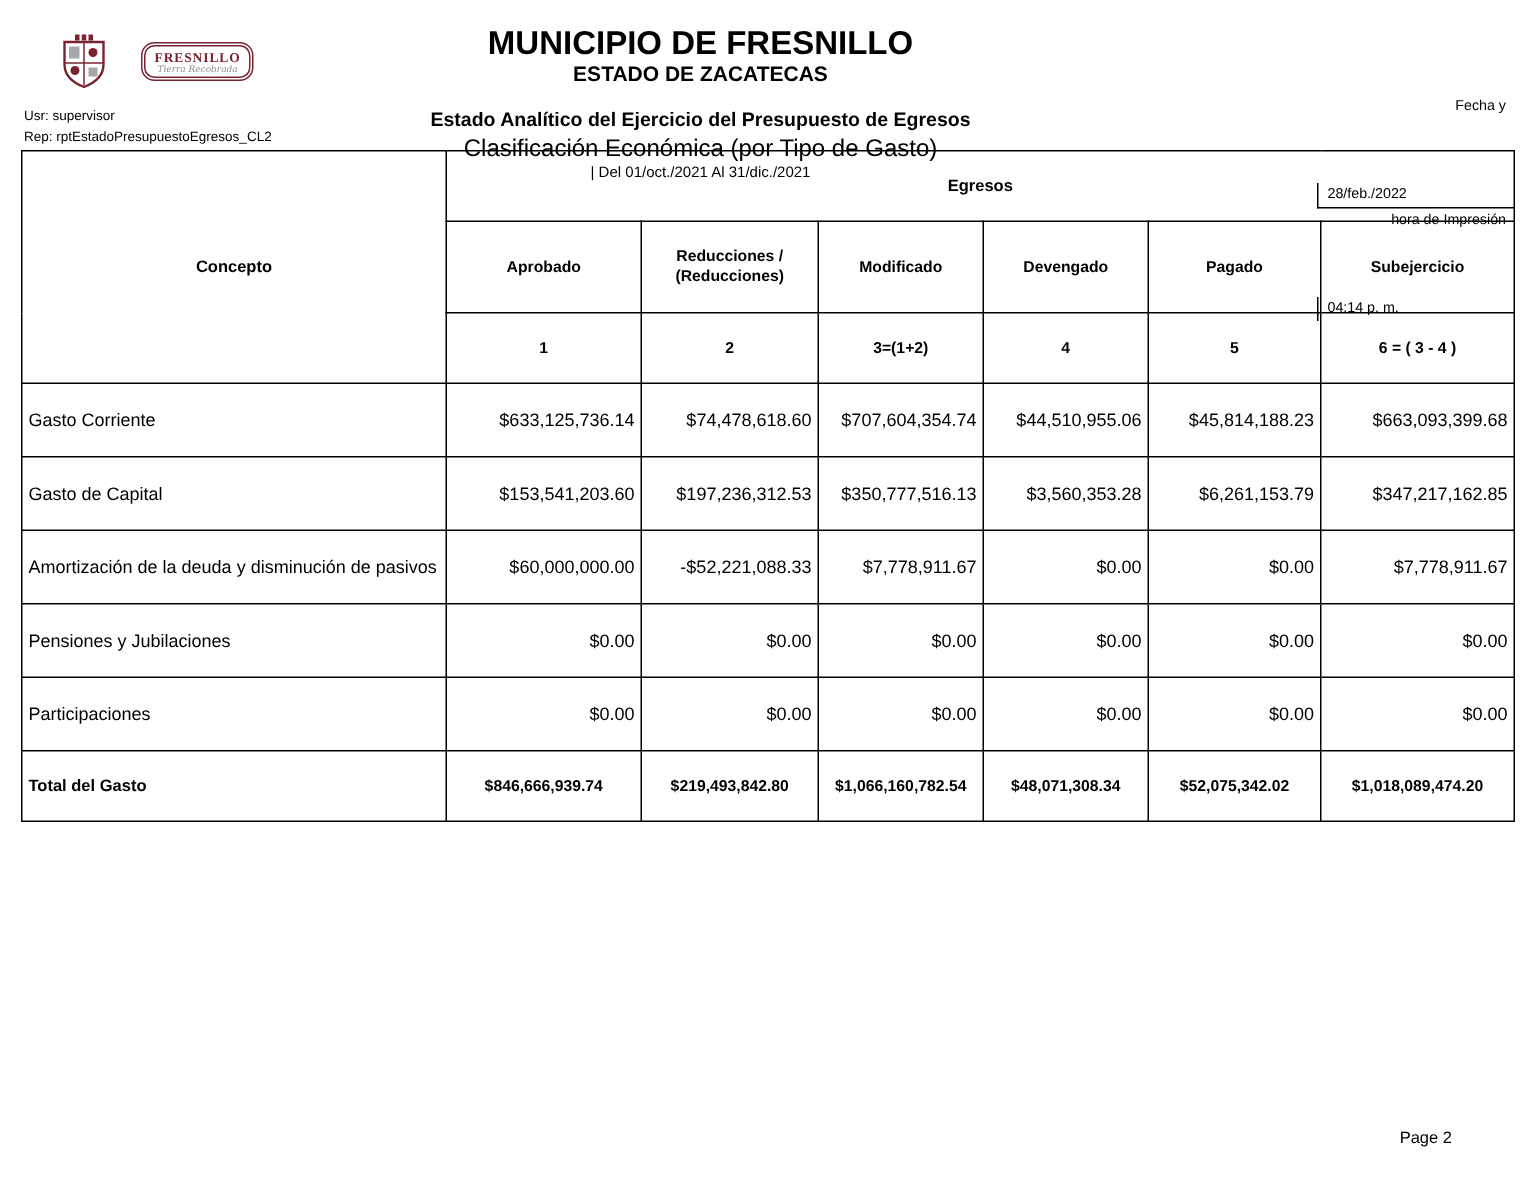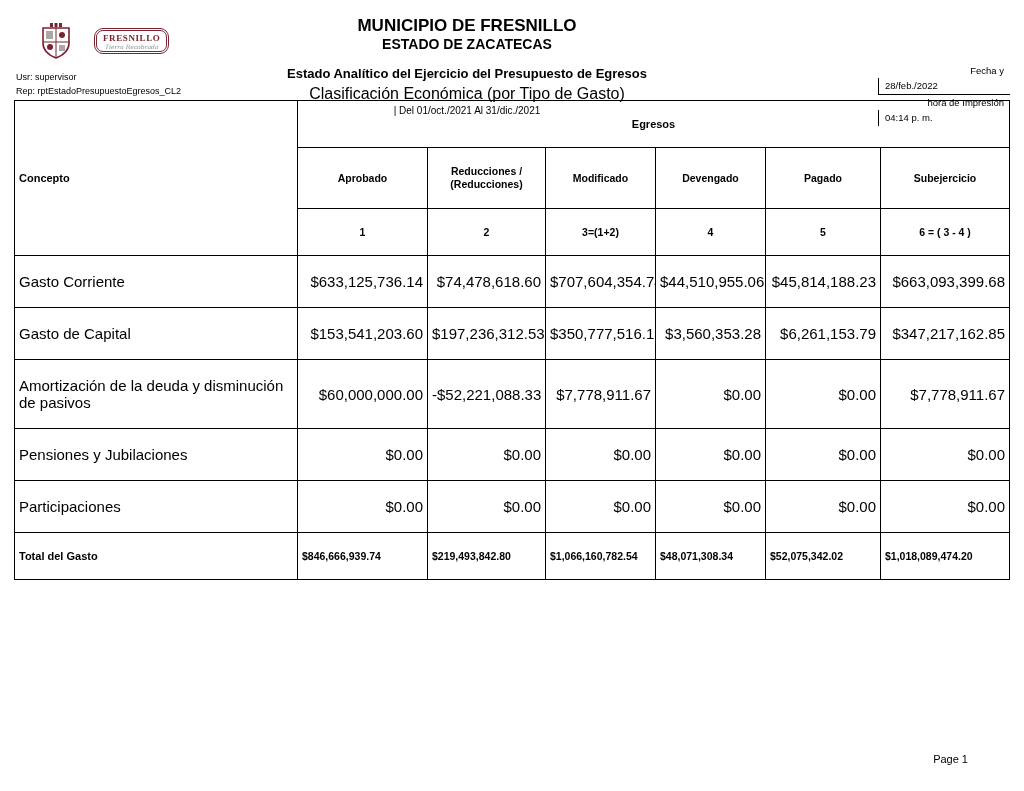--- a/index.html
+++ b/index.html
@@ -55,21 +55,21 @@
 
   
   .titles {
     position: absolute;
     left: 0;
     top: 17px;
     width: 934px;
     text-align: center;
     line-height: 1.1;
   }
-  .t1 { font-size: 17px; font-weight: bold; }
+  .t1 { font-size: 22px; font-weight: bold; }
   .t2 { font-size: 14px; font-weight: bold; margin-top: 1px; }
   .t3 { font-size: 13px; font-weight: bold; margin-top: 15px; }
   .t4 { font-size: 16px; font-weight: normal; margin-top: 4px; }
   .t5 { font-size: 10px; font-weight: normal; margin-top: 2px; }
 
   
   .meta-left {
     position: absolute;
     left: 16px;
     top: 70px;
@@ -87,20 +87,21 @@
   .mr-row { display: flex; justify-content: flex-end; align-items: stretch; flex-direction: column; }
   .mr-label {
     text-align: right;
     padding: 2px 6px 2px 0;
     white-space: nowrap;
   }
   .mr-value {
     border-left: 1px solid #000;
     padding: 2px 0 3px 6px;
     width: 132px;
+    margin-top: 44px;
   }
   .mr-row.first .mr-value { border-bottom: 1px solid #000; }
 
   
   .report-table {
     position: absolute;
     left: 14px;
     top: 100px;
     width: 995px;
     border-collapse: collapse;
@@ -112,21 +113,21 @@
     overflow: hidden;
   }
   .egresos-hdr {
     text-align: center;
     font-weight: bold;
     font-size: 11px;
     height: 24px;
     vertical-align: middle;
   }
   .concepto-hdr {
-    text-align: left;
+    text-align: center;
     font-weight: bold;
     font-size: 11px;
     vertical-align: middle;
   }
   .hdr-cols td {
     text-align: center;
     font-weight: bold;
     font-size: 10.5px;
     height: 44px;
     vertical-align: middle;
@@ -134,34 +135,34 @@
   }
   .hdr-nums td {
     text-align: center;
     font-weight: bold;
     font-size: 10.5px;
     height: 16px;
     vertical-align: middle;
   }
   .data-row td {
     height: 15px;
-    font-size: 15px;
+    font-size: 12px;
     vertical-align: middle;
     margin-top: 40px;
   }
   .data-row td.concepto { text-align: left; }
   .data-row td.val { text-align: right; }
   .total-row td {
     height: 18px;
     font-weight: bold;
     font-size: 10.5px;
     vertical-align: middle;
   }
   .total-row td.concepto { text-align: left; font-size: 11px; }
-  .total-row td.val { text-align: left; }
+  .total-row td.val { text-align: center; }
 
   
   .page-footer {
     position: absolute;
     right: 56px;
     bottom: 26px;
     font-size: 11px;
   }
 </style>
 </head>
@@ -297,15 +298,15 @@
         <td class="val">$846,666,939.74</td>
         <td class="val">$219,493,842.80</td>
         <td class="val">$1,066,160,782.54</td>
         <td class="val">$48,071,308.34</td>
         <td class="val">$52,075,342.02</td>
         <td class="val">$1,018,089,474.20</td>
       </tr>
     </tbody>
   </table>
 
-  <div class="page-footer">Page 1</div>
+  <div class="page-footer">Page 2</div>
 
 </div>
 
 </body></html>

